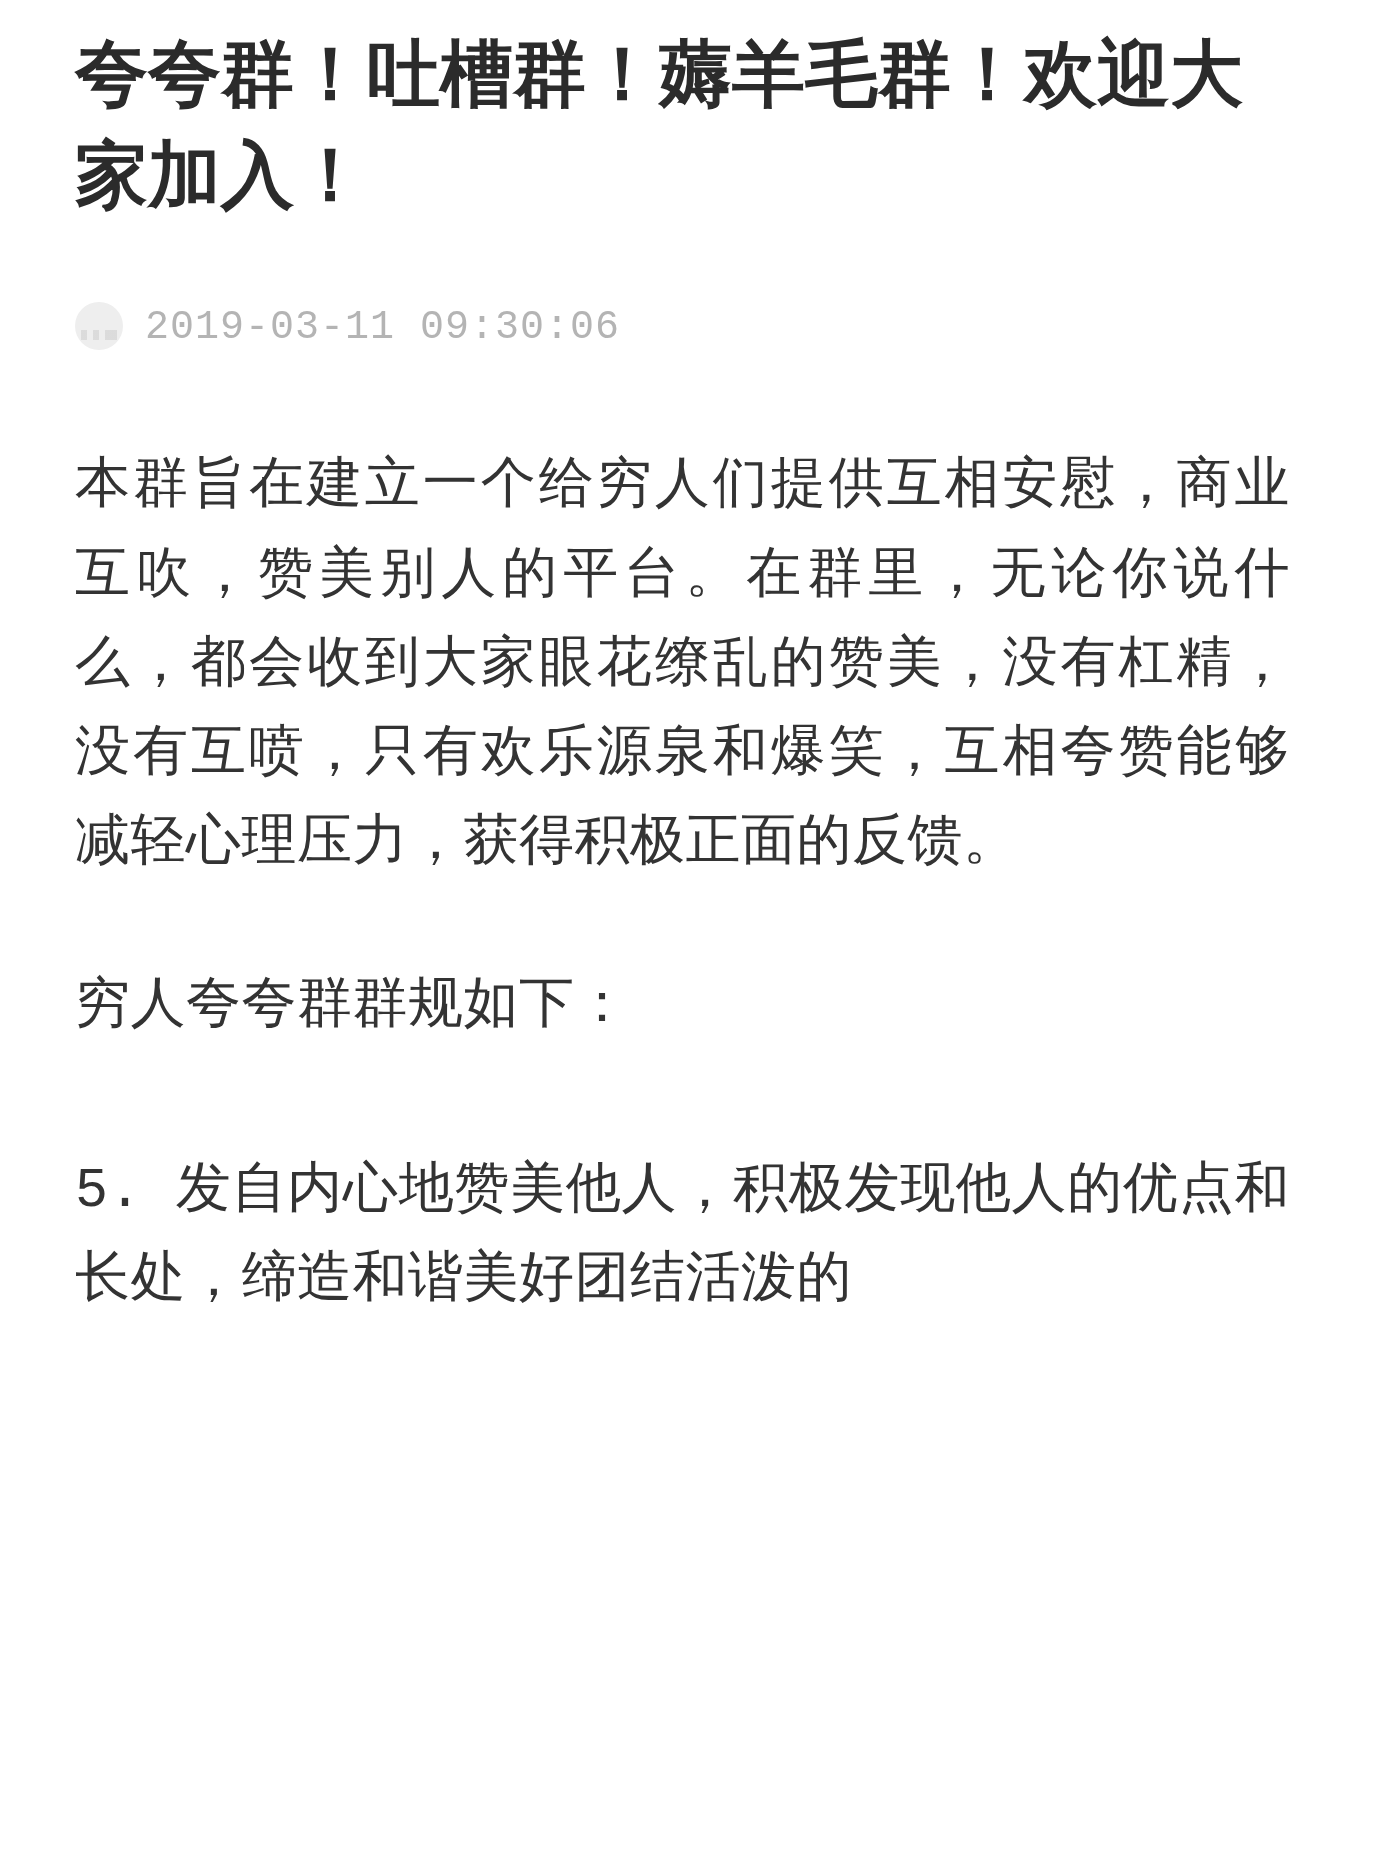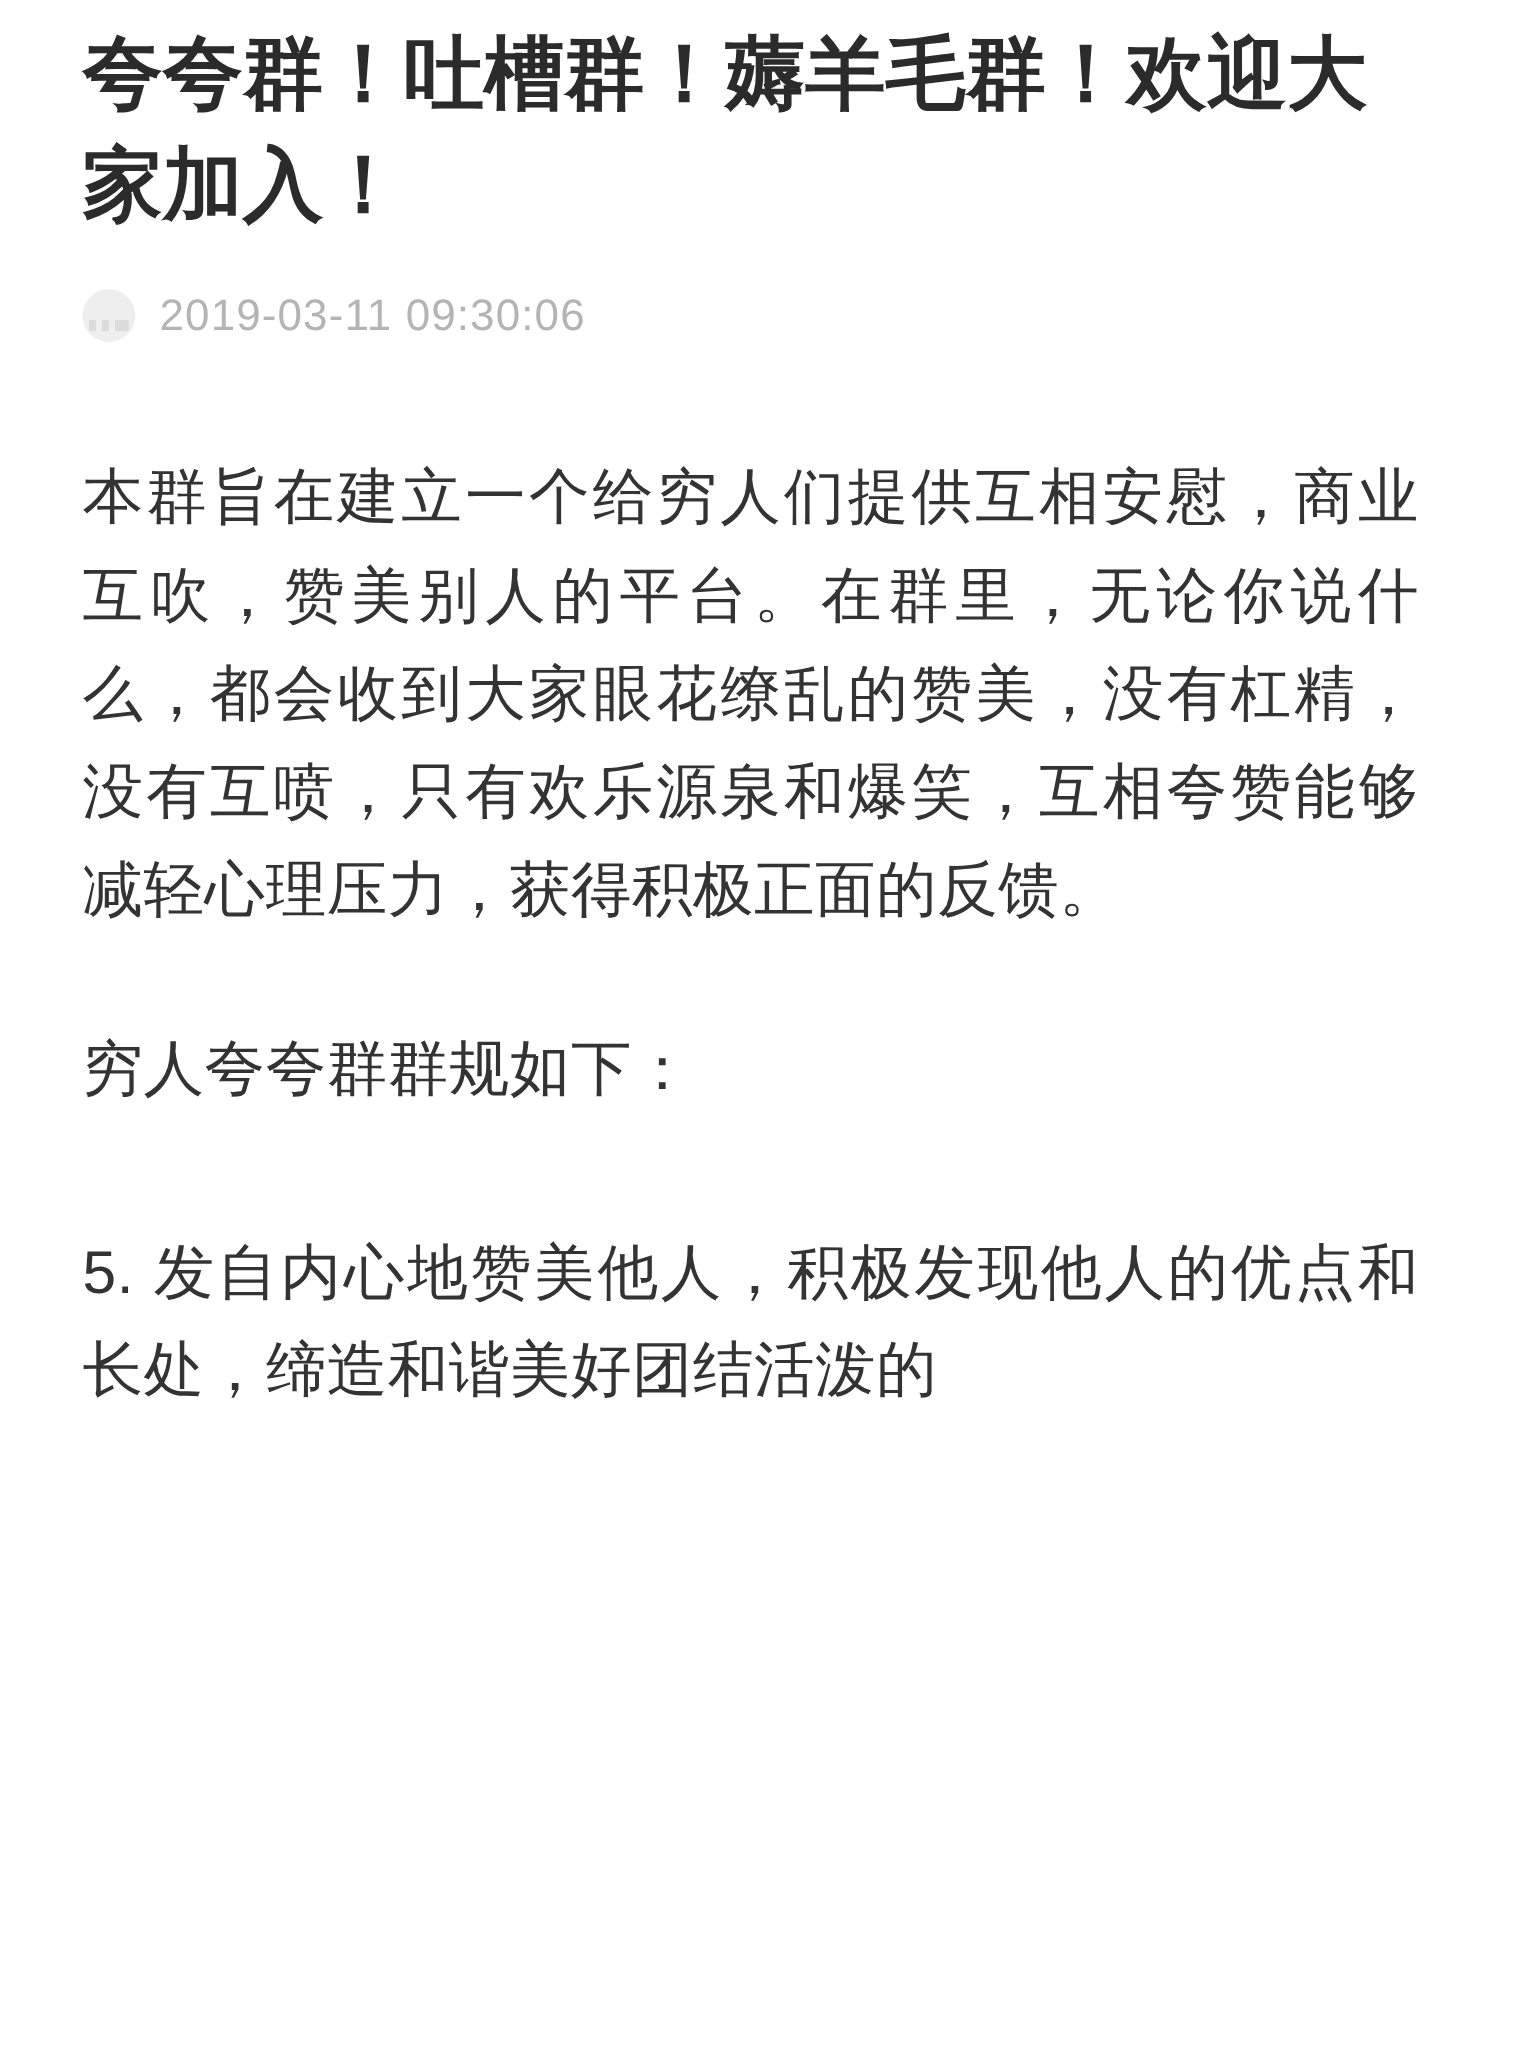--- a/index.html
+++ b/index.html
@@ -13,36 +13,37 @@
     font-family: "Liberation Sans", "DejaVu Sans", sans-serif;
     -webkit-font-smoothing: antialiased;
     overflow: hidden;
   }
   .page {
     position: relative;
     width: 1400px;
     height: 1860px;
     background: #ffffff;
     box-sizing: border-box;
-    padding: 0 110px 0 75px;
+    padding: 12px 110px 0 75px;
+    font-family: Liberation Mono, monospace;
   }
   .article-title {
     margin: 0;
     padding-top: 18px;
     font-size: 73px;
     line-height: 1.38;
     font-weight: 700;
     color: #2b2b2b;
     letter-spacing: 0px;
     word-break: break-all;
   }
   .meta-row {
     display: flex;
-    align-items: center;
-    margin-top: 40px;
+    align-items: flex-end;
+    margin-top: 63px;
     height: 56px;
   }
   .meta-avatar {
     width: 48px;
     height: 48px;
     border-radius: 50%;
     background: #eeeeee;
     position: relative;
     flex: 0 0 auto;
     margin-right: 22px;

